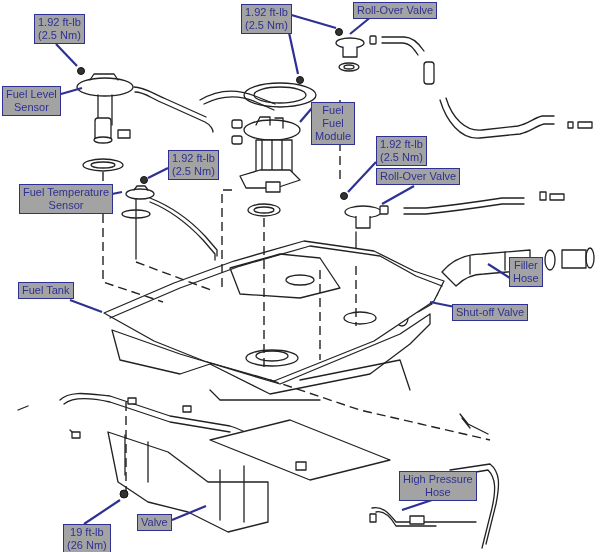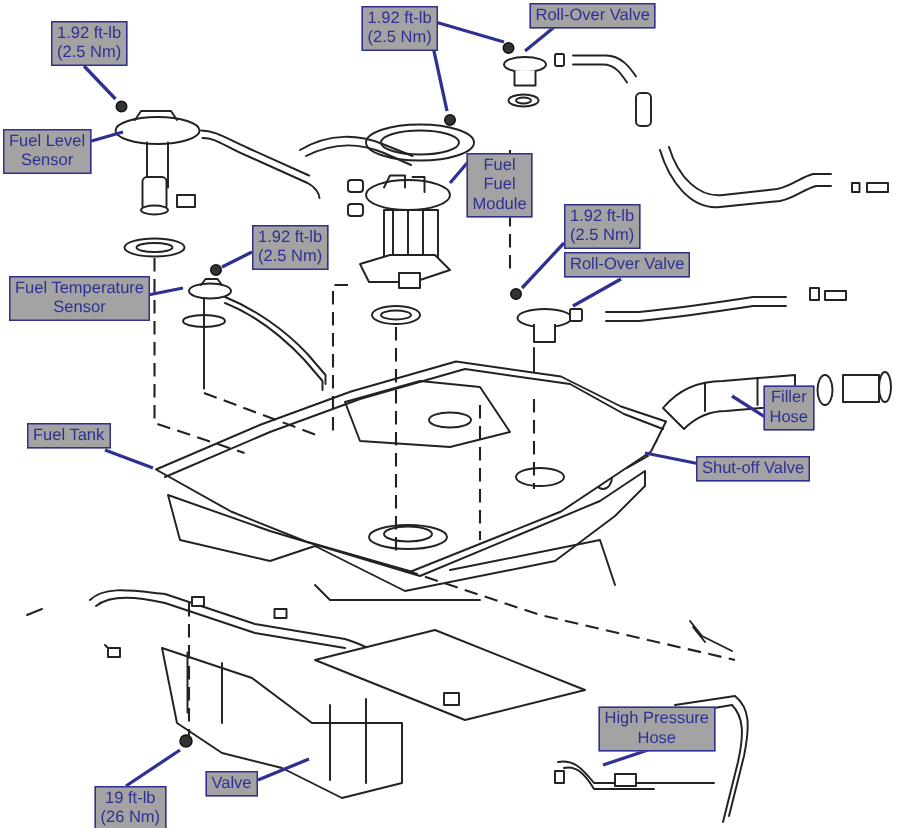--- a/index.html
+++ b/index.html
@@ -190,36 +190,36 @@
 </div>
 <div class="callout" style="left:311px;top:102px;">
   <span>Fuel</span>
   <span>Fuel</span>
   <span>Module</span>
 </div>
 <div class="callout" style="left:168px;top:150px;">
   <span>1.92 ft-lb</span>
   <span>(2.5 Nm)</span>
 </div>
-<div class="callout" style="left:6px;top:184px;">
+<div class="callout" style="left:19px;top:184px;">
   <span>Fuel Temperature</span>
   <span>Sensor</span>
 </div>
 <div class="callout" style="left:376px;top:136px;">
   <span>1.92 ft-lb</span>
   <span>(2.5 Nm)</span>
 </div>
 <div class="callout" style="left:376px;top:168px;">
   <span>Roll-Over Valve</span>
 </div>
 <div class="callout" style="left:509px;top:257px;">
   <span>Filler</span>
   <span>Hose</span>
 </div>
-<div class="callout" style="left:464px;top:304px;">
+<div class="callout" style="left:452px;top:304px;">
   <span>Shut-off Valve</span>
 </div>
 <div class="callout" style="left:18px;top:282px;">
   <span>Fuel Tank</span>
 </div>
 <div class="callout" style="left:399px;top:471px;">
   <span>High Pressure</span>
   <span>Hose</span>
 </div>
 <div class="callout" style="left:63px;top:524px;">

